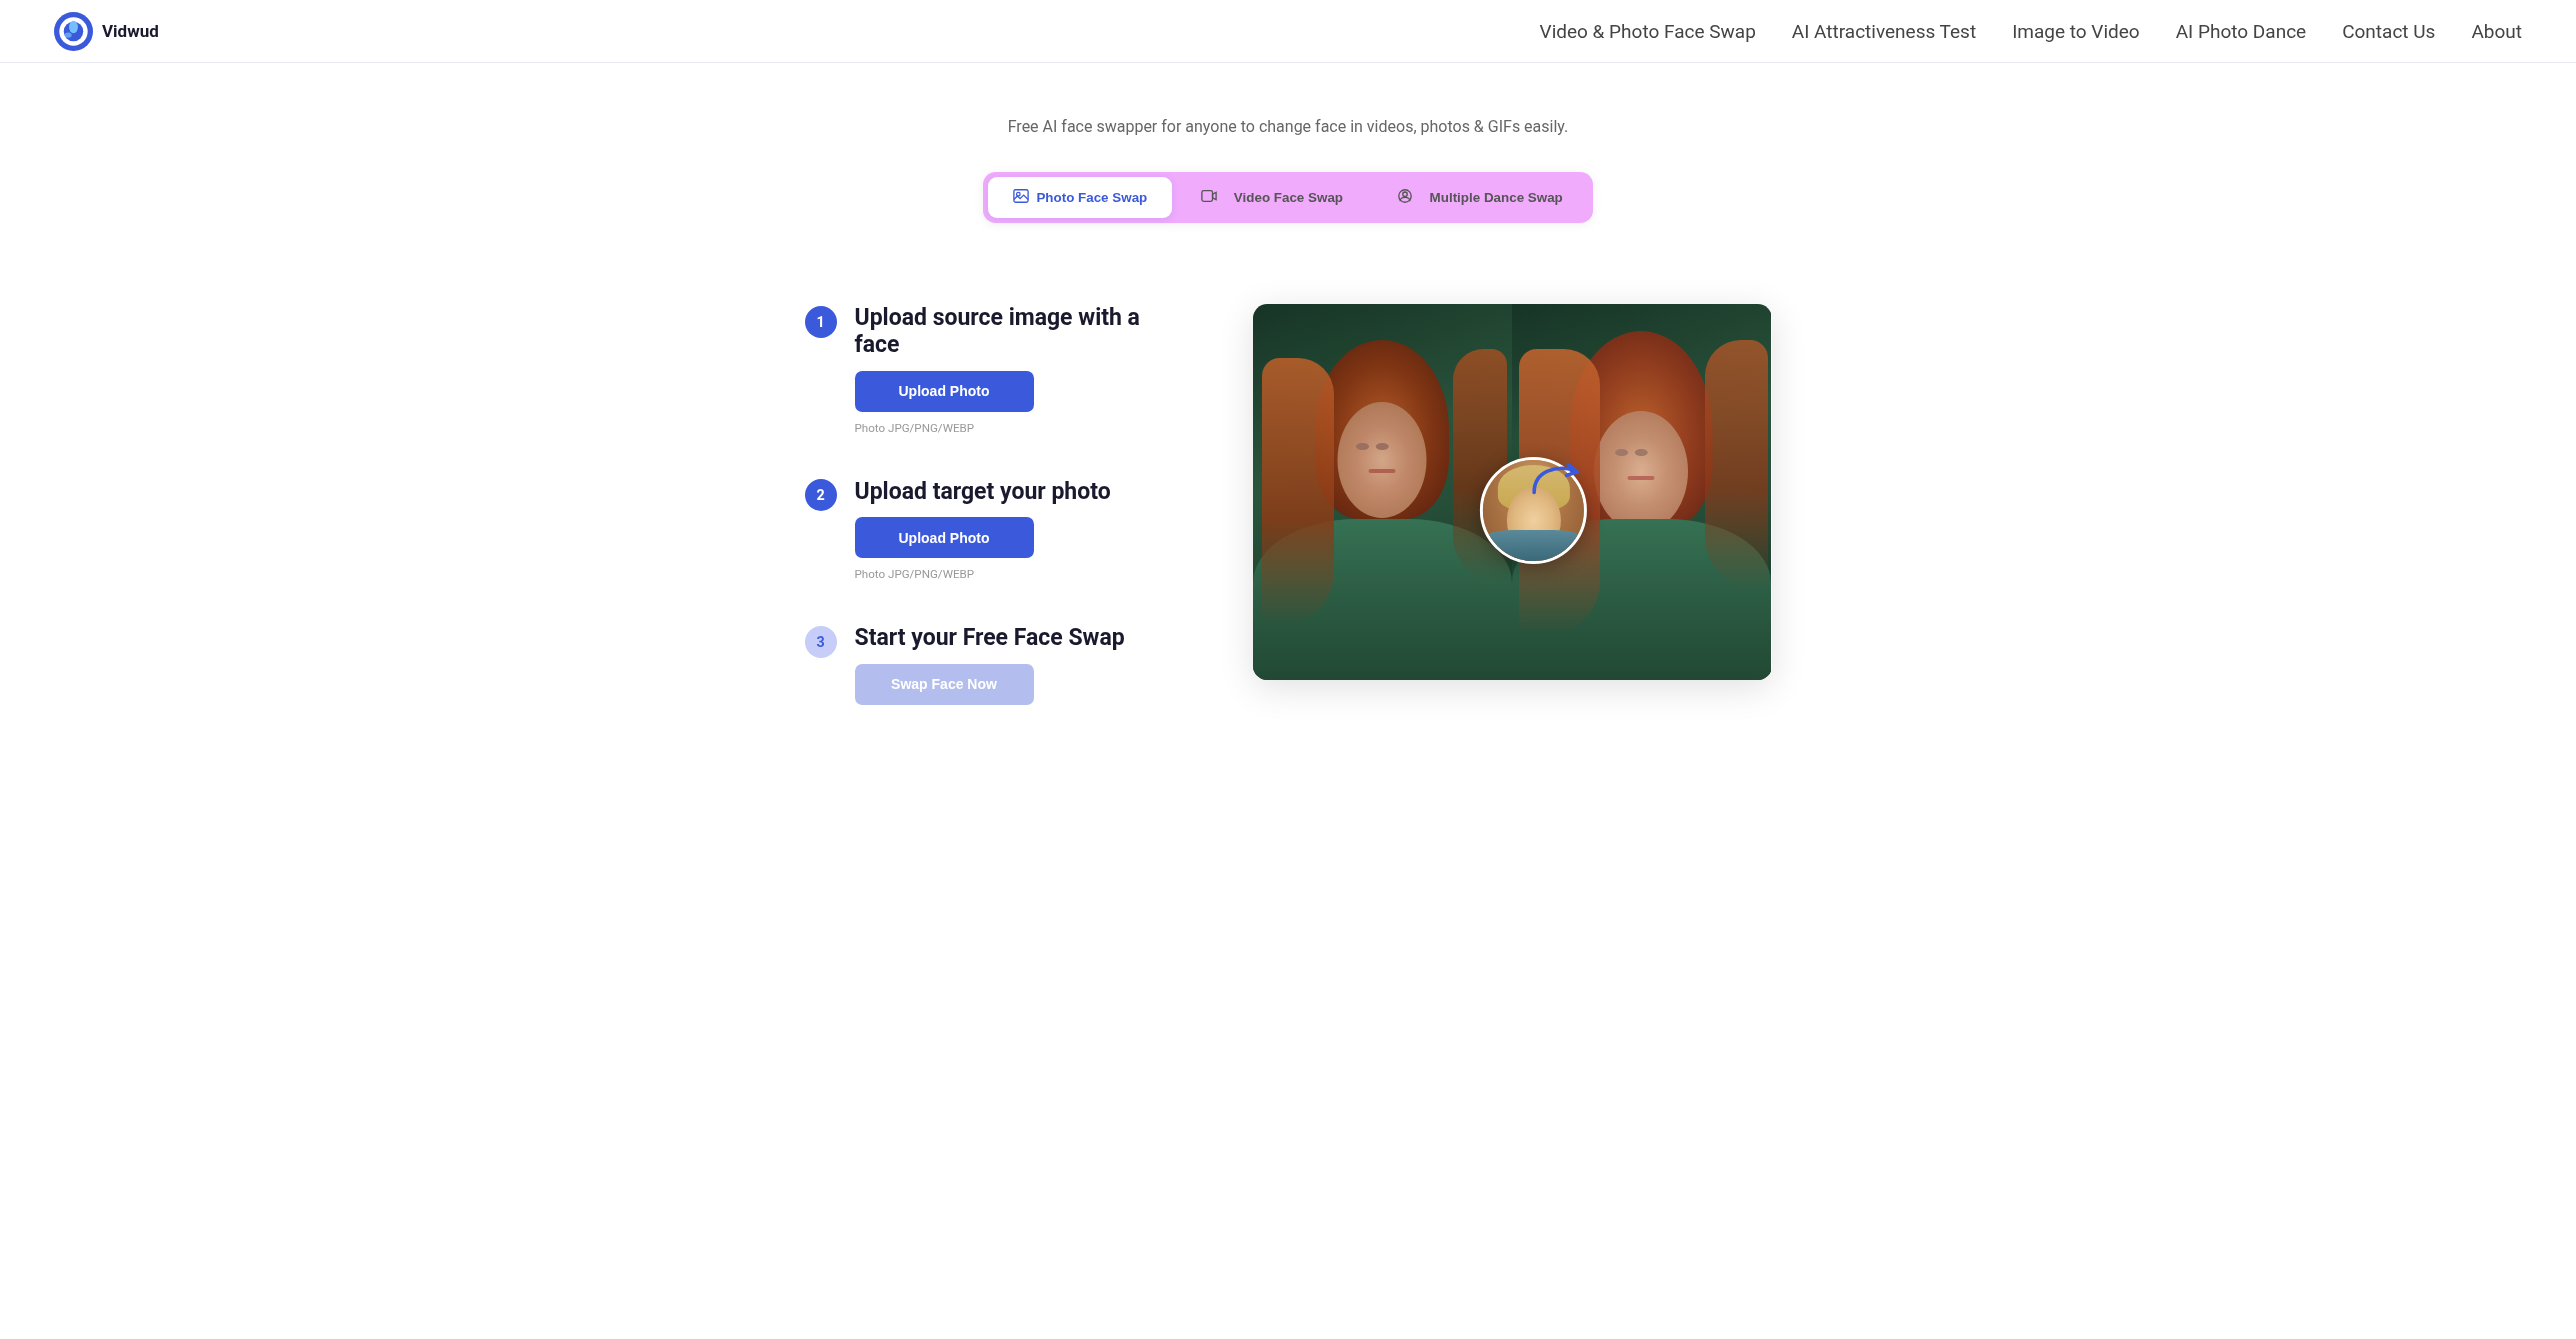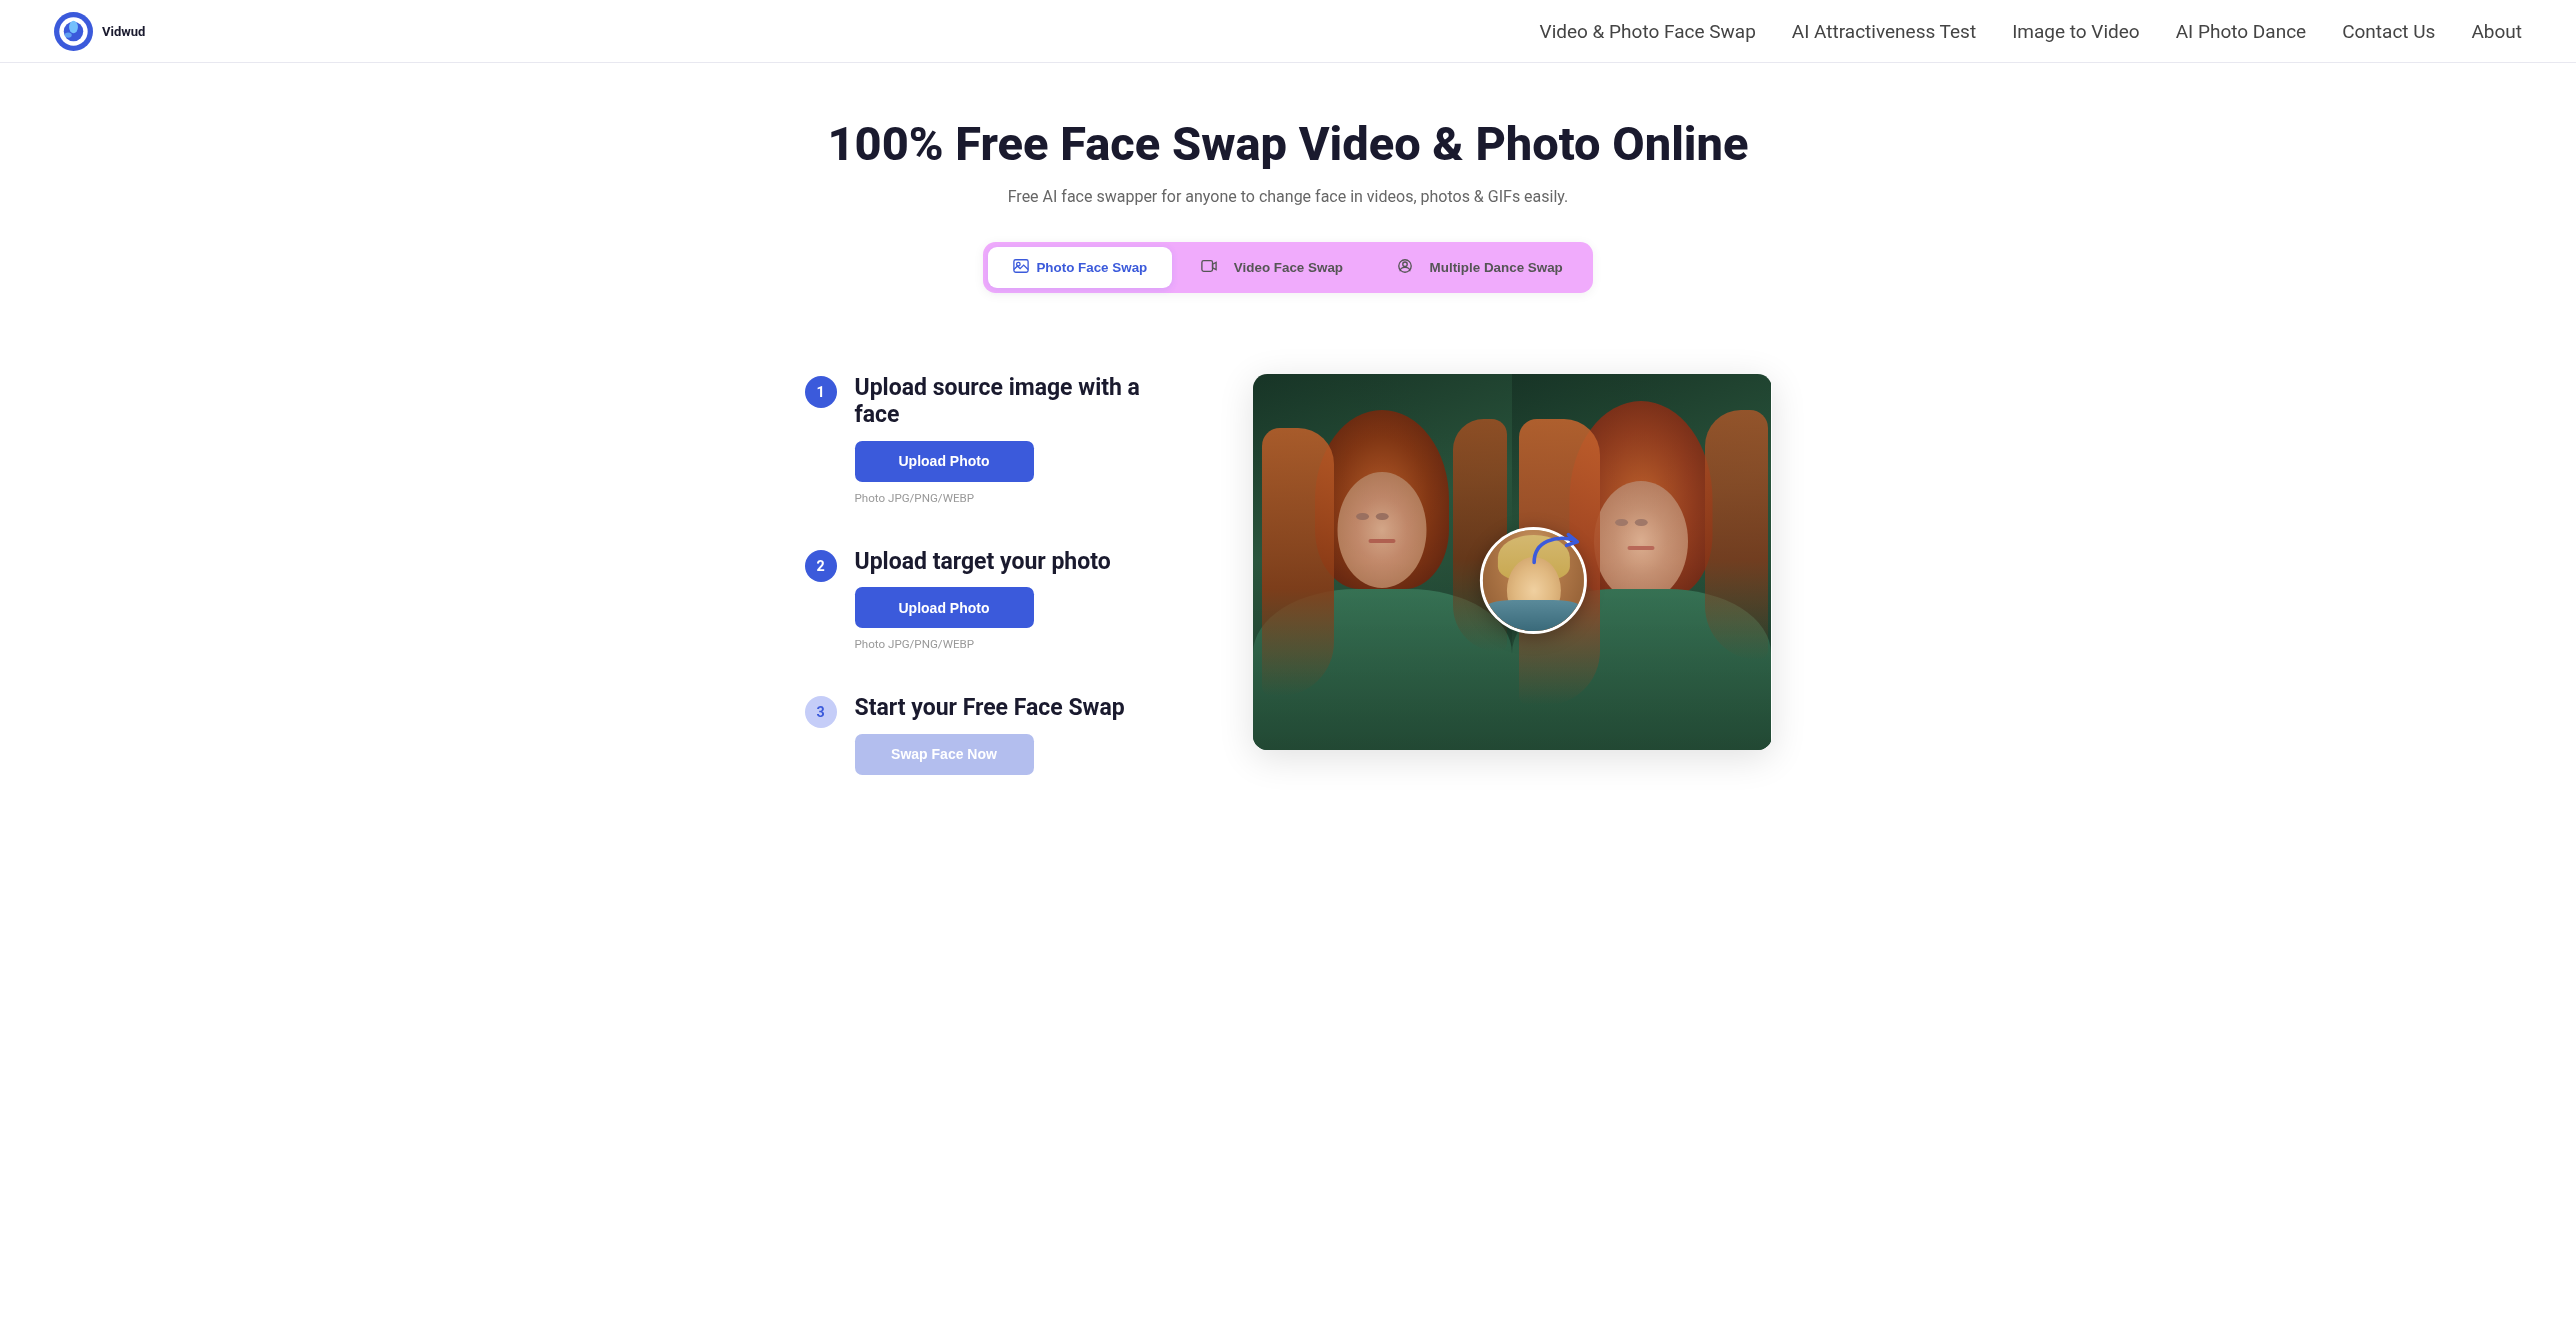--- a/index.html
+++ b/index.html
@@ -8,21 +8,21 @@
     
     .navbar {
       display: flex; align-items: center; justify-content: space-between;
       padding: 0 54px; height: 63px; border-bottom: 0.9px solid #e8e8f0;
       background: #fff; position: sticky; top: 0; z-index: 100;
     }
     .logo-area { display: flex; align-items: center; gap: 9px; }
     .logo-svg {
       width: 39px; height: 39px;
     }
-    .logo-text { font-size: 13px; font-weight: 700; color: #1a1a2e; }
+    .logo-text { font-size: 17px; font-weight: 700; color: #1a1a2e; }
     .nav-links { display: flex; align-items: center; gap: 36px; }
     .nav-link {
       font-size: 19px; color: #444; text-decoration: none; cursor: pointer;
       white-space: nowrap;
     }
 
     
     .hero { text-align: center; padding: 54px 18px 36px; }
     .hero-title { font-size: 47px; font-weight: 800; color: #1a1a2e; line-height: 1.15; margin-bottom: 16px; }
     .hero-subtitle { font-size: 16px; color: #666; margin-bottom: 36px; }
@@ -175,21 +175,20 @@
     <a class="nav-link">Video &amp; Photo Face Swap</a>
     <a class="nav-link">AI Attractiveness Test</a>
     <a class="nav-link">Image to Video</a>
     <a class="nav-link">AI Photo Dance</a>
     <a class="nav-link">Contact Us</a>
     <a class="nav-link">About</a>
   </div>
 </nav>
 
 <section class="hero">
-  <h1 class="hero-title">100% Free Face Swap Video &amp; Photo Online</h1>
   <p class="hero-subtitle">Free AI face swapper for anyone to change face in videos, photos &amp; GIFs easily.</p>
 
   
   <div class="tab-bar">
     <button class="tab-btn active">
       <span class="tab-icon">
         <svg width="16" height="16" viewBox="0 0 18 18" fill="none" xmlns="http://www.w3.org/2000/svg">
           <rect x="1" y="2" width="16" height="14" rx="2" stroke="#3b5adb" stroke-width="1.5" fill="none"></rect>
           <circle cx="6" cy="7" r="2" stroke="#3b5adb" stroke-width="1.5" fill="none"></circle>
           <path d="M1 13 L5 9 L8 12 L12 8 L17 13" stroke="#3b5adb" stroke-width="1.5" fill="none"></path>

